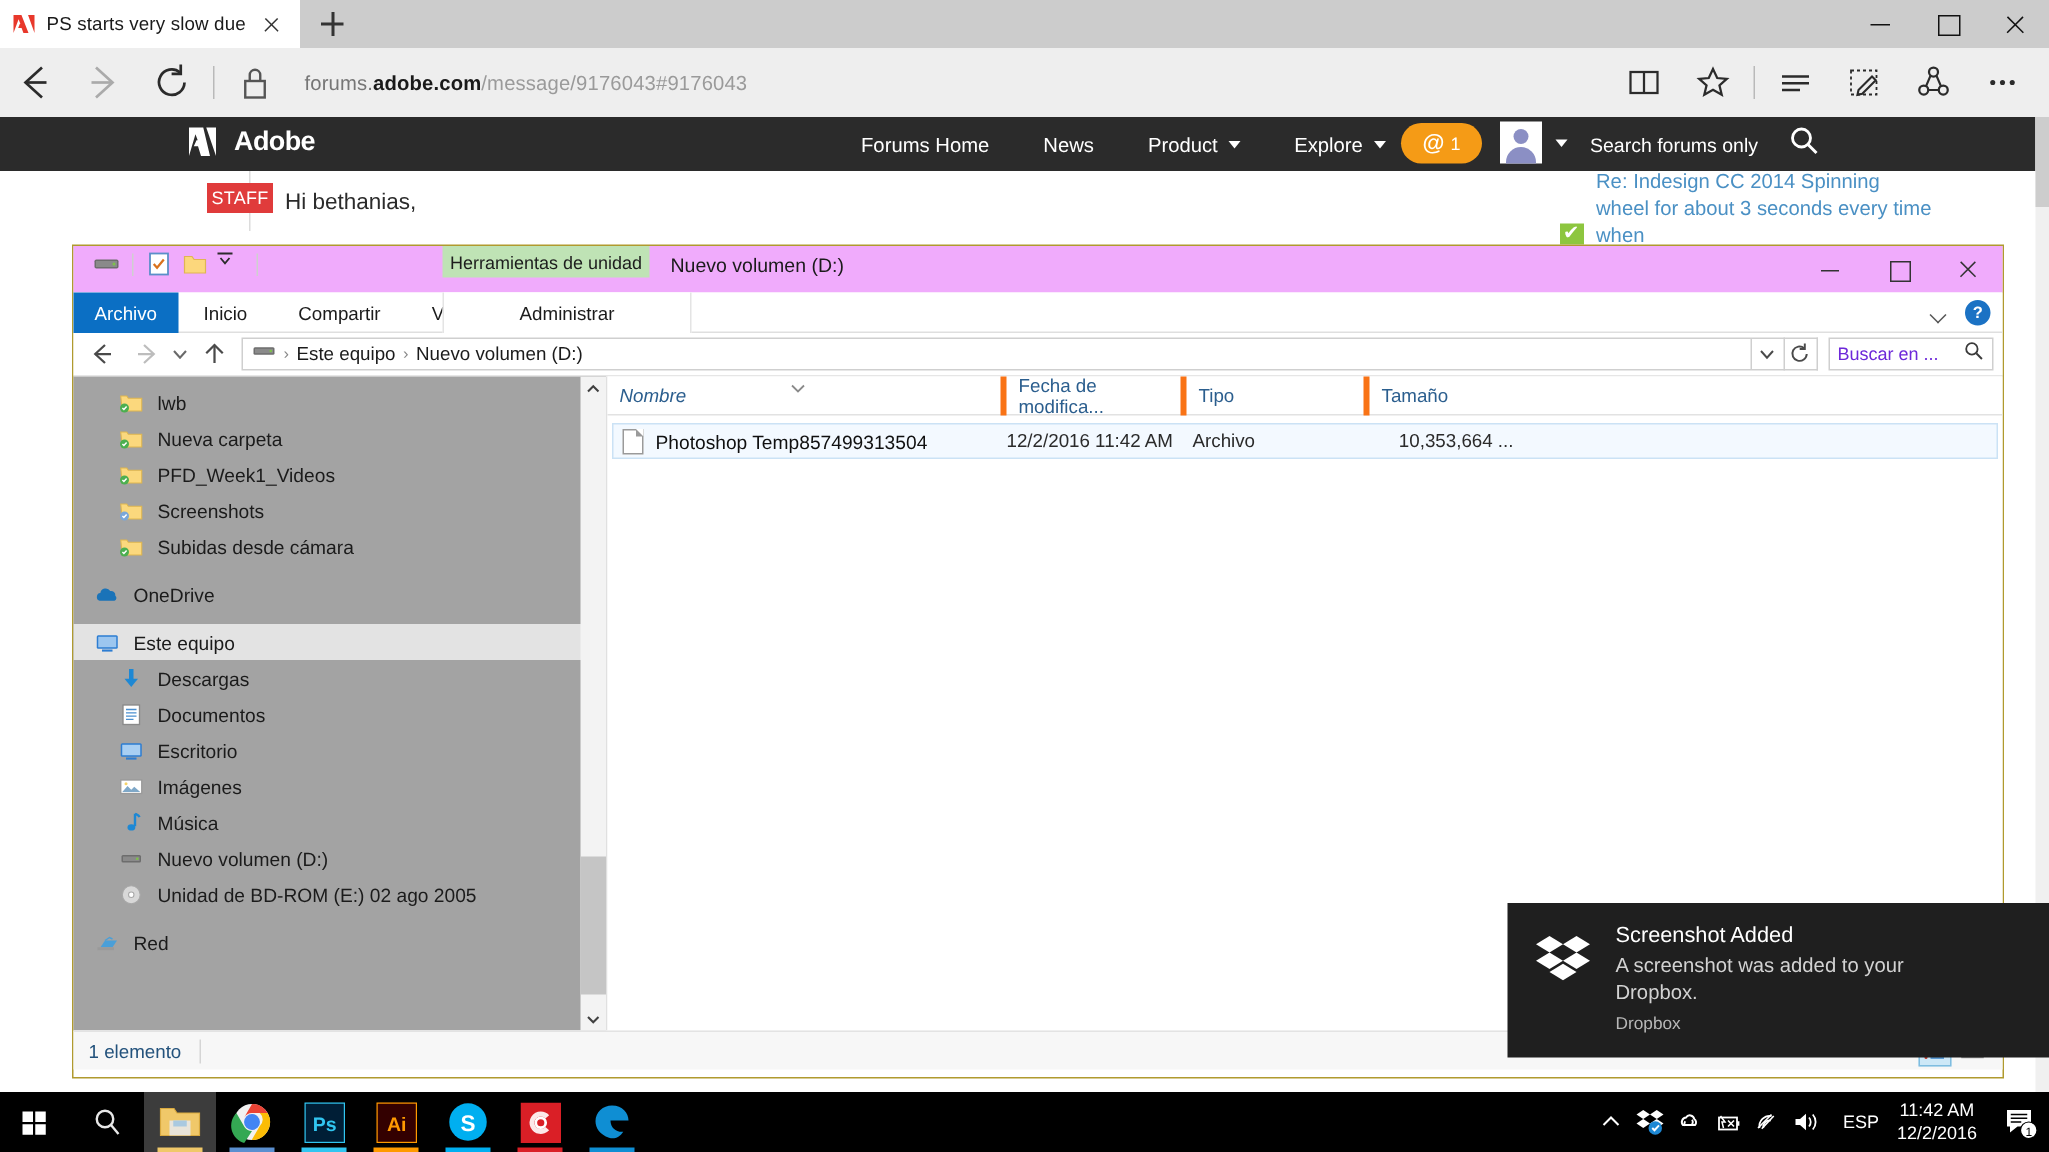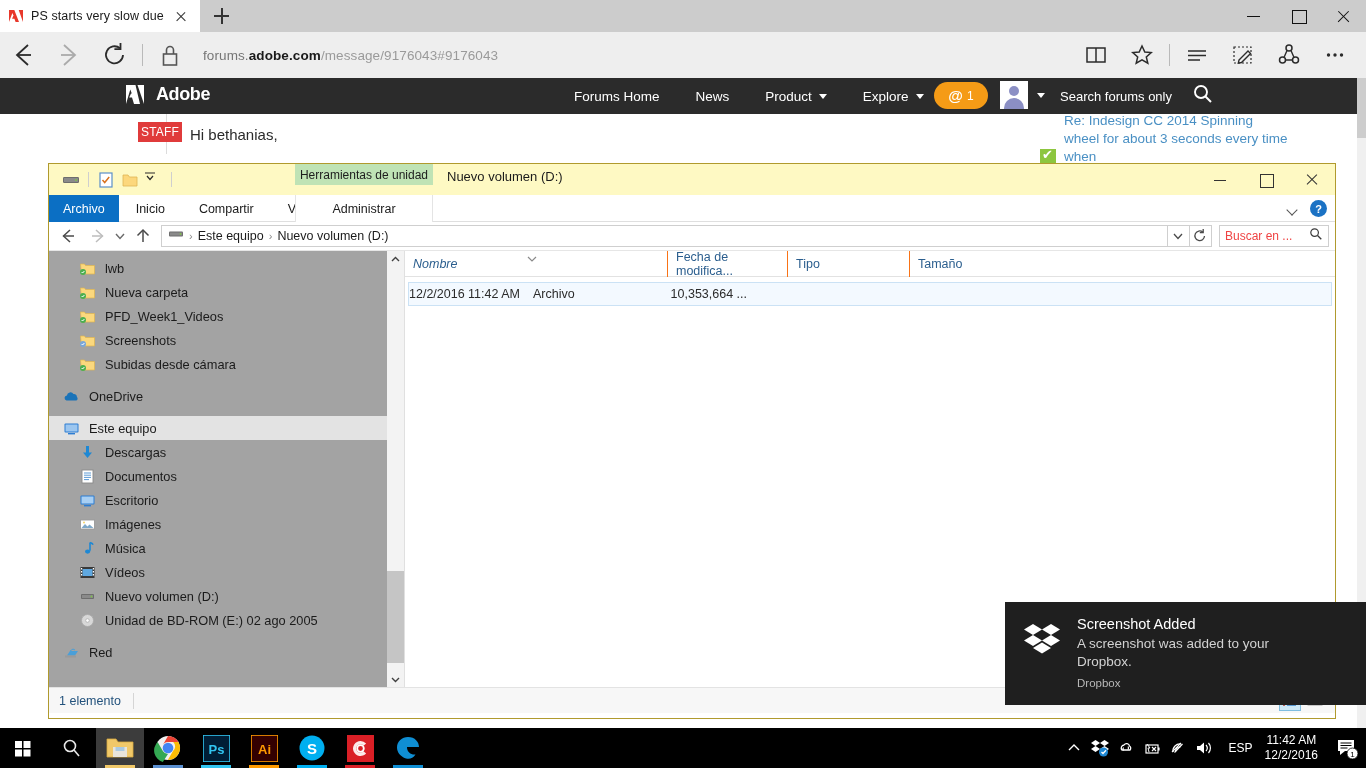--- a/index.html
+++ b/index.html
@@ -77,71 +77,71 @@
   .post-panel { position:absolute; left:166px; top:114px; width:848px; height:40px; background:#fff; border-left:1px solid #dcdcdc; }
 
   .page-scrollbar { position:absolute; right:0; top:78px; width:9px; height:650px; background:#f0f0f0; }
   .page-scrollbar .thumb { position:absolute; left:0; top:0; width:9px; height:60px; background:#cdcdcd; }
 
   
   .explorer {
     position:absolute; left:48px; top:163px; width:1288px; height:556px;
     background:#ffffff; border:1px solid #b09a2e; box-shadow:0 0 0 0 rgba(0,0,0,0);
   }
-  .ex-titlebar { position:relative; height:31px; background:#fef9c3; display:flex; align-items:center; }
+  .ex-titlebar { position:relative; height:31px; background:#f0abfc; display:flex; align-items:flex-start; }
   .qat { display:flex; align-items:center; padding-left:10px; gap:0px; }
   .qat .ico { width:24px;height:24px;position:relative; }
   .qat .vsep { width:1px;height:15px;background:#cfcfcf; margin:0 5px; }
   .ex-tabgroup {
     position:absolute; left:246px; top:0; width:138px; height:21px;
     background:#bfe3b5; color:#1d1d1d; font-size:12px; display:flex; align-items:center; justify-content:center;
   }
   .ex-title { position:absolute; left:398px; top:5px; font-size:13px; color:#1b1b1b; }
   .ex-wc { position:absolute; right:0; top:0; display:flex; }
   .exwc { width:46px;height:31px; position:relative; }
   .exwc-min::before { content:""; position:absolute; left:17px; top:16px; width:12px;height:1.2px;background:#333; }
   .exwc-max::before { content:""; position:absolute; left:17px; top:10px; width:12px;height:12px;border:1.2px solid #333; }
   .exwc-cl::before, .exwc-cl::after { content:""; position:absolute; left:16px; top:15.4px; width:14px;height:1.2px;background:#333; }
   .exwc-cl::before { transform:rotate(45deg);} .exwc-cl::after{transform:rotate(-45deg);}
 
   .ex-ribbon { position:relative; height:27px; background:#ffffff; border-bottom:1px solid #dfdfdf; display:flex; }
   .rt { height:27px; padding:0 17px; font-size:12.5px; color:#1b1b1b; display:flex; align-items:center; }
   .rt.file { background:#0b6fc4; color:#fff; padding:0 14px; }
-  .rt.manage { background:#ffffff; width:138px; justify-content:center; padding:0; position:absolute; left:246px; top:0; border-left:1px solid #e4e4e4; border-right:1px solid #e4e4e4;}
+  .rt.manage { background:#ffffff; width:166px; justify-content:center; padding:0; position:absolute; left:246px; top:0; border-left:1px solid #e4e4e4; border-right:1px solid #e4e4e4;}
   .ribbon-right { position:absolute; right:8px; top:0; height:27px; display:flex; align-items:center; gap:10px; }
   .chev-s { width:16px;height:16px;position:relative; }
   .chev-s::before { content:""; position:absolute; left:3.5px; top:5px; width:7px;height:7px; border-right:1.4px solid #555; border-bottom:1.4px solid #555; transform:rotate(45deg); }
   .help-btn { width:17px;height:17px;border-radius:50%;background:#1b72c4; color:#fff; font-size:11px; font-weight:700; display:flex;align-items:center;justify-content:center; }
 
   .ex-addrbar { height:28px; background:#fff; display:flex; align-items:center; padding:0 6px; gap:0; }
   .ab-btn { width:28px;height:26px;position:relative; flex:0 0 28px; }
   .ab-path { flex:1 1 auto; height:22px; border:1px solid #cfcfcf; display:flex; align-items:center; padding:0 6px; gap:5px; margin-left:4px; }
   .crumb { font-size:12.5px; color:#1b1b1b; }
   .crumb-sep { color:#888; font-size:11px; }
   .ab-chev, .ab-refresh { width:22px;height:22px;border:1px solid #cfcfcf; border-left:none; position:relative; }
   .ab-search { width:110px; height:22px; border:1px solid #cfcfcf; margin-left:7px; display:flex; align-items:center; padding:0 5px; justify-content:space-between; }
-  .ab-search .ph { font-size:12px; color:#ef4444; }
+  .ab-search .ph { font-size:12px; color:#6d28d9; }
 
   .ex-body { position:relative; height:437px; display:flex; border-top:1px solid #e6e6e6; }
   .ex-nav { width:355px; position:relative; background:#a3a3a3; overflow:hidden; }
   .navitem { height:24px; display:flex; align-items:center; gap:9px; font-size:12.8px; color:#1b1b1b; padding-left:30px; }
   .navitem.lvl2 { padding-left:30px; }
   .navitem.lvl1 { padding-left:14px; }
   .navitem.sel { background:#e3e3e3; }
   .navitem .ic { width:17px;height:17px;position:relative;flex:0 0 17px; }
   .nav-scroll { position:absolute; right:0; top:0; width:17px; height:437px; background:#f3f3f3; }
   .nav-scroll .arr { width:17px;height:17px;position:relative; }
   .nav-scroll .arr.up { position:absolute; top:0; }
   .nav-scroll .arr.dn { position:absolute; bottom:0; }
   .nav-scroll .thumb { position:absolute; left:0; top:320px; width:17px; height:92px; background:#c5c5c5; }
   .ex-divider { width:1px; background:#e0e0e0; }
 
   .ex-list { flex:1 1 auto; position:relative; background:#fff; }
   .colhdr { height:26px; display:flex; border-bottom:1px solid #e2e2e2; position:relative; }
-  .col { font-size:12.5px; color:#2b5e8e; display:flex; align-items:center; padding-left:8px; border-left:1px solid #f97316; height:26px; position:relative; }
+  .col { font-size:12.5px; color:#2b5e8e; display:flex; align-items:center; padding-left:8px; border-left:4px solid #f97316; height:26px; position:relative; }
   .col:first-child { border-left:none;font-style:italic; }
   .sort-arrow { position:absolute; left:120px; top:1px; width:14px;height:8px; }
   .filerow { height:24px; display:flex; align-items:center; margin:5px 3px 0 3px; background:#f3f9ff; border:1px solid #cbe2f5; }
   .fr-name { width:262px; display:flex; align-items:center; gap:8px; padding-left:6px; font-size:12.8px; color:#101010; }
   .fr-cell { font-size:12.5px; color:#2b2b2b; }
   .file-ic { width:14px;height:17px; background:#fff; border:1px solid #9a9a9a; position:relative; flex:0 0 14px; }
   .file-ic::after { content:""; position:absolute; right:-1px; top:-1px; border-width:0 5px 5px 0; border-style:solid; border-color:#fff #fff #9a9a9a #9a9a9a; }
 
   .ex-status { height:26px; background:#f7f7f7; border-top:1px solid #e3e3e3; display:flex; align-items:center; position:relative; }
   .st-text { font-size:12.5px; color:#23527c; padding-left:10px; }
@@ -528,33 +528,20 @@
               </svg></span>
           <span>Imágenes</span>
         </div>
         <div class="navitem lvl2">
           <span class="ic"><svg width="17" height="17" viewBox="0 0 17 17">
                 <path d="M11 2.5 v8.3" stroke="#1e88d4" stroke-width="1.6"></path>
                 <path d="M11 2.5 c1.5.7 2.6 1 3 2.2" stroke="#1e88d4" stroke-width="1.6" fill="none"></path>
                 <ellipse cx="8.6" cy="11.6" rx="2.6" ry="2.1" fill="#1e88d4"></ellipse>
               </svg></span>
           <span>Música</span>
-        </div>
-        <div class="navitem lvl2">
-          <span class="ic"><svg width="17" height="17" viewBox="0 0 17 17">
-                <rect x="1.5" y="3" width="14" height="11" fill="#3a3a3a"></rect>
-                <rect x="3.5" y="5" width="10" height="7" fill="#5fa8e0"></rect>
-                <rect x="2" y="4" width="1.2" height="1.5" fill="#fff"></rect>
-                <rect x="2" y="7" width="1.2" height="1.5" fill="#fff"></rect>
-                <rect x="2" y="10" width="1.2" height="1.5" fill="#fff"></rect>
-                <rect x="13.8" y="4" width="1.2" height="1.5" fill="#fff"></rect>
-                <rect x="13.8" y="7" width="1.2" height="1.5" fill="#fff"></rect>
-                <rect x="13.8" y="10" width="1.2" height="1.5" fill="#fff"></rect>
-              </svg></span>
-          <span>Vídeos</span>
         </div>
         <div class="navitem lvl2">
           <span class="ic"><svg width="17" height="17" viewBox="0 0 17 17">
                 <rect x="2" y="6" width="13" height="5" rx="1" fill="#6d6d6d"></rect>
                 <rect x="3" y="7" width="11" height="3" fill="#8a8a8a"></rect>
                 <circle cx="12.5" cy="8.5" r=".9" fill="#7ec24a"></circle>
               </svg></span>
           <span>Nuevo volumen (D:)</span>
         </div>
         <div class="navitem lvl2">
@@ -606,20 +593,24 @@
             </div>
           <div class="col" style="width:122px">
               <span>Tipo</span>
             </div>
           <div class="col" style="width:100px">
               <span>Tamaño</span>
             </div>
         </div>
 
         <div class="filerow">
+          <span class="fr-name">
+            <span class="file-ic"></span>
+            <span>Photoshop Temp857499313504</span>
+          </span>
           <span class="fr-cell" style="width:120px">12/2/2016 11:42 AM</span>
           <span class="fr-cell" style="width:122px;padding-left:4px">Archivo</span>
           <span class="fr-cell" style="width:100px;text-align:right;padding-right:4px">10,353,664 ...</span>
         </div>
       </div>
     </div>
 
     <div class="ex-status">
       <span class="st-text">1 elemento</span>
       <span class="st-sep"></span>

